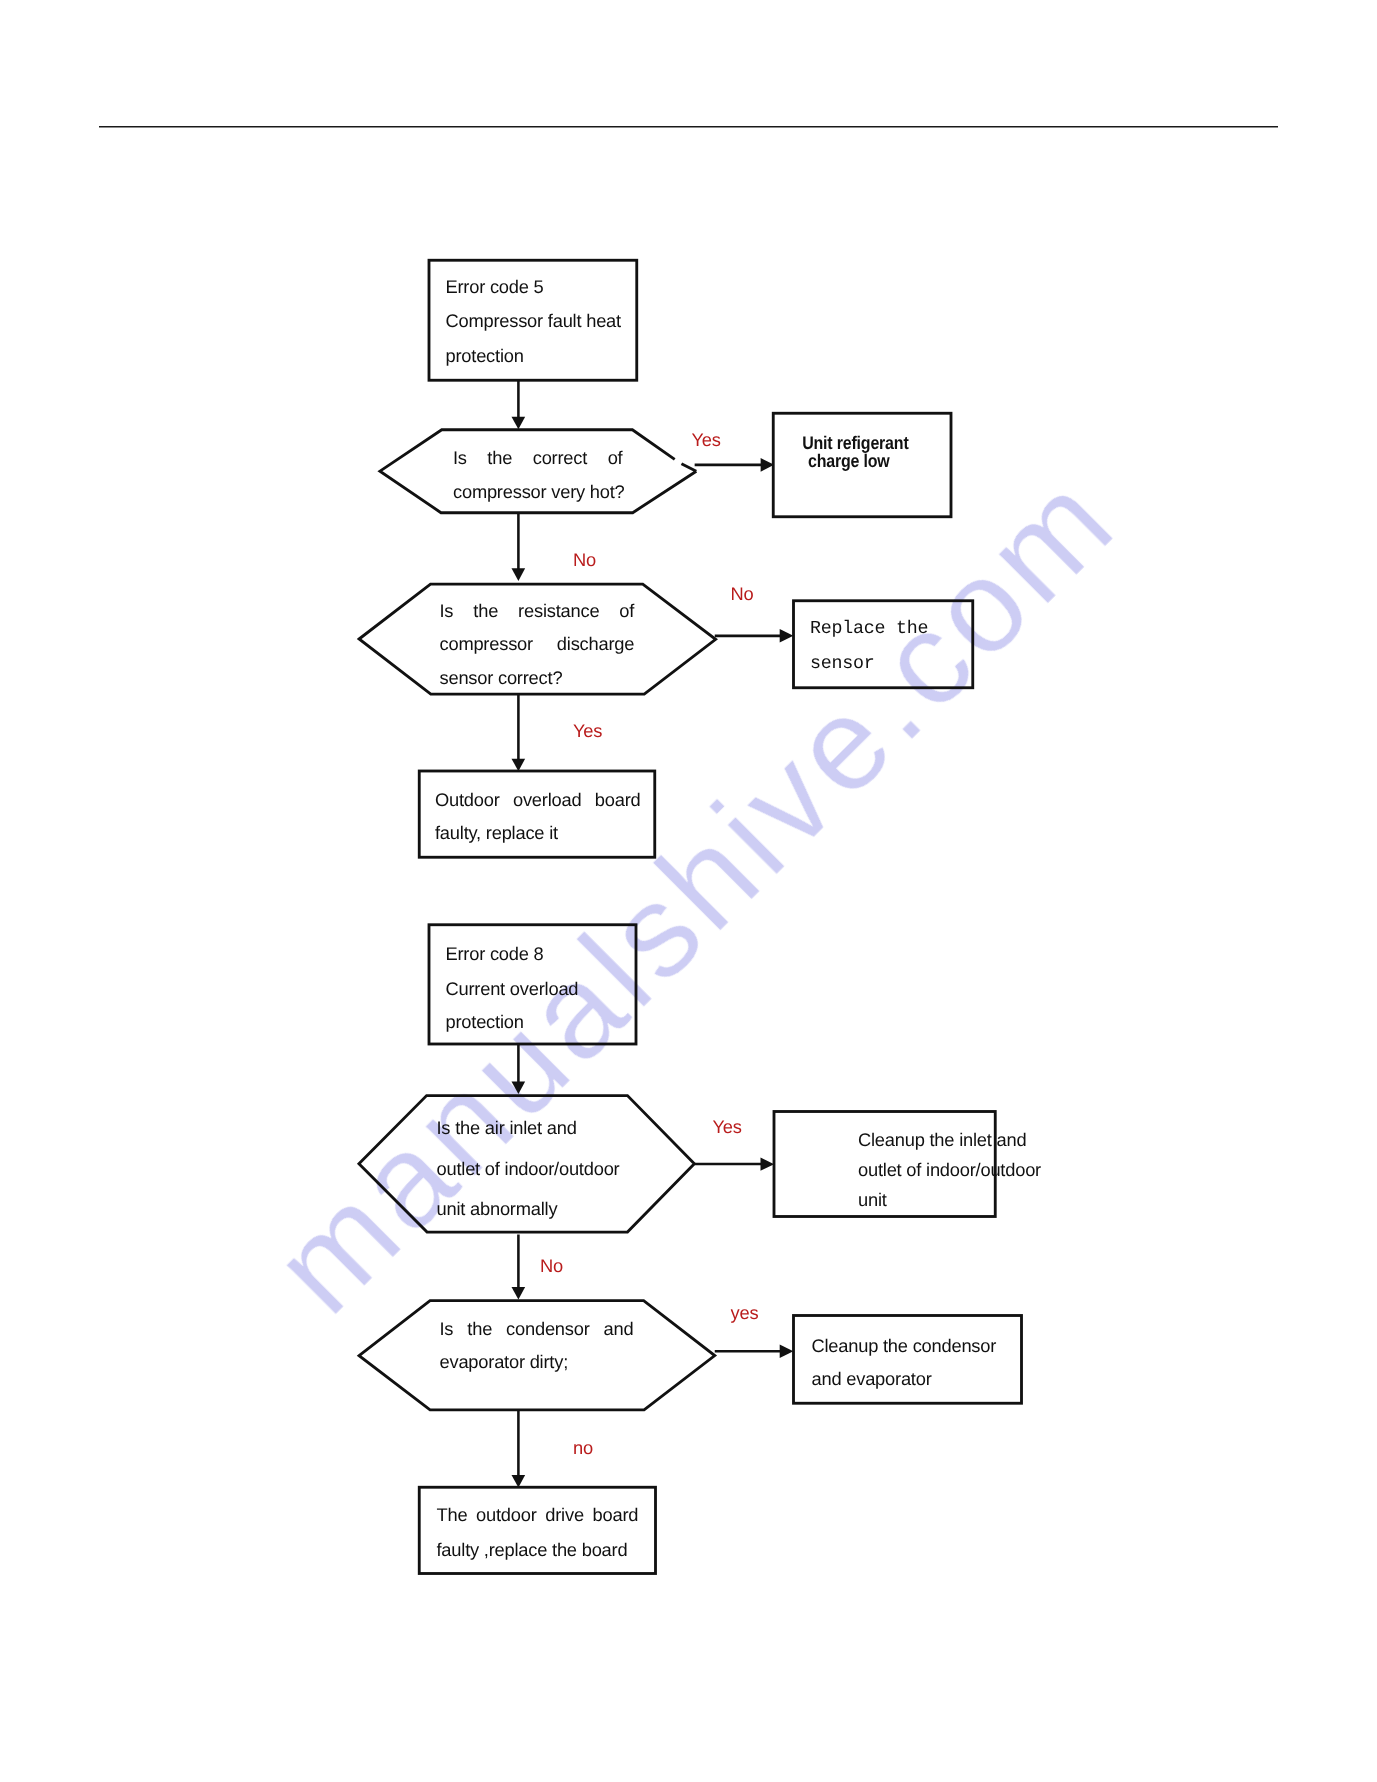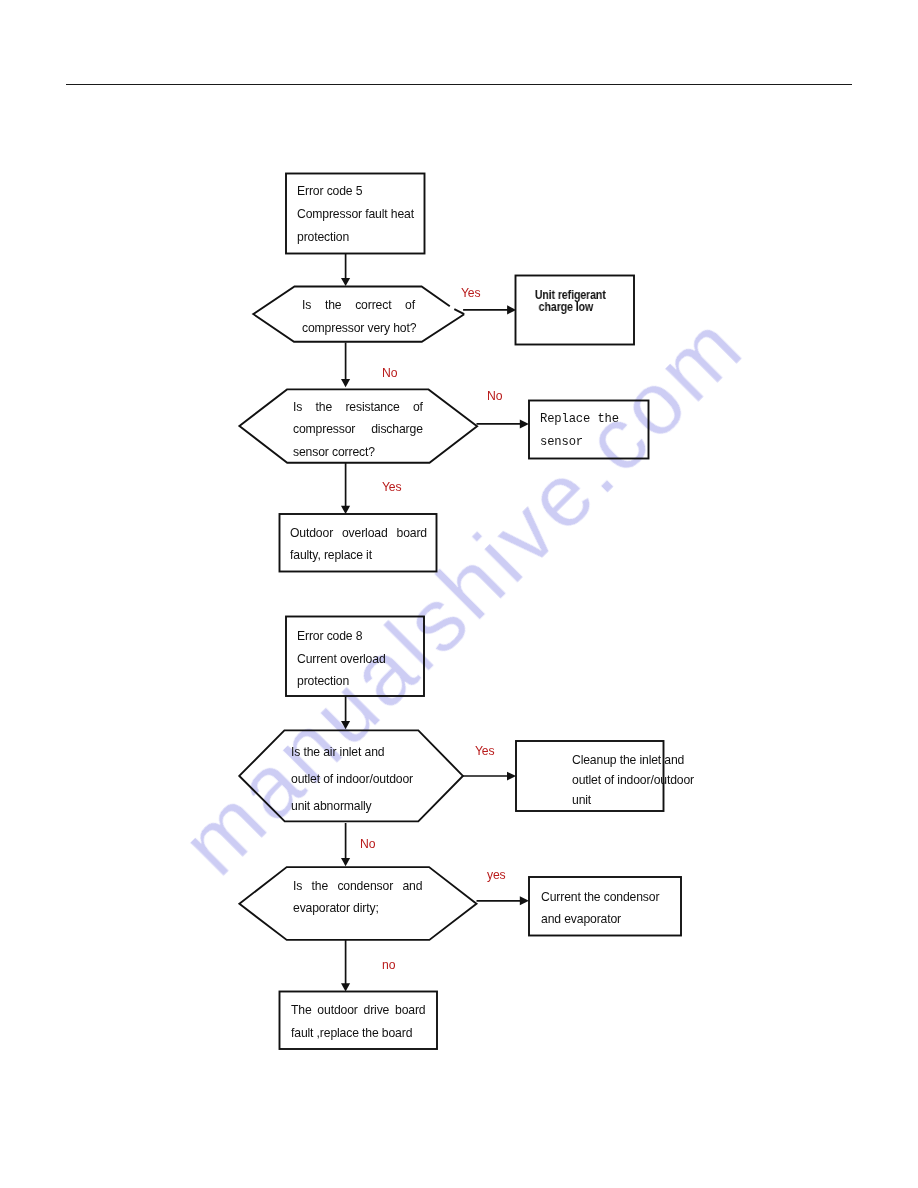--- a/index.html
+++ b/index.html
@@ -117,26 +117,26 @@
   <div class="node-text" style="left:527.9px;top:749.5px;line-height:20px;margin-left:44px;">
     <div>Cleanup the inlet and</div>
     <div>outlet of indoor/outdoor</div>
     <div>unit</div>
   </div>
   <div class="node-text" style="left:293.4px;top:875.9px;width:129.3px;line-height:21.9px;">
     <div class="just">Is    the    condensor    and</div>
     <div>evaporator dirty;</div>
   </div>
   <div class="node-text" style="left:540.5px;top:885.8px;line-height:22.3px;">
-    <div>Current the condensor</div>
+    <div>Cleanup the condensor</div>
     <div>and evaporator</div>
   </div>
   <div class="node-text" style="left:291.2px;top:999.2px;width:134.5px;line-height:23px;">
     <div class="just">The    outdoor    drive    board</div>
-    <div>fault ,replace the board</div>
+    <div>faulty ,replace the board</div>
   </div>
 
   <div class="lbl" style="left:474.8px;top:743.9px;">Yes</div>
   <div class="lbl" style="left:359.8px;top:837px;">No</div>
   <div class="lbl" style="left:486.8px;top:868.2px;">yes</div>
   <div class="lbl" style="left:382px;top:958.1px;">no</div>
 
 </div>
 
 </body></html>

